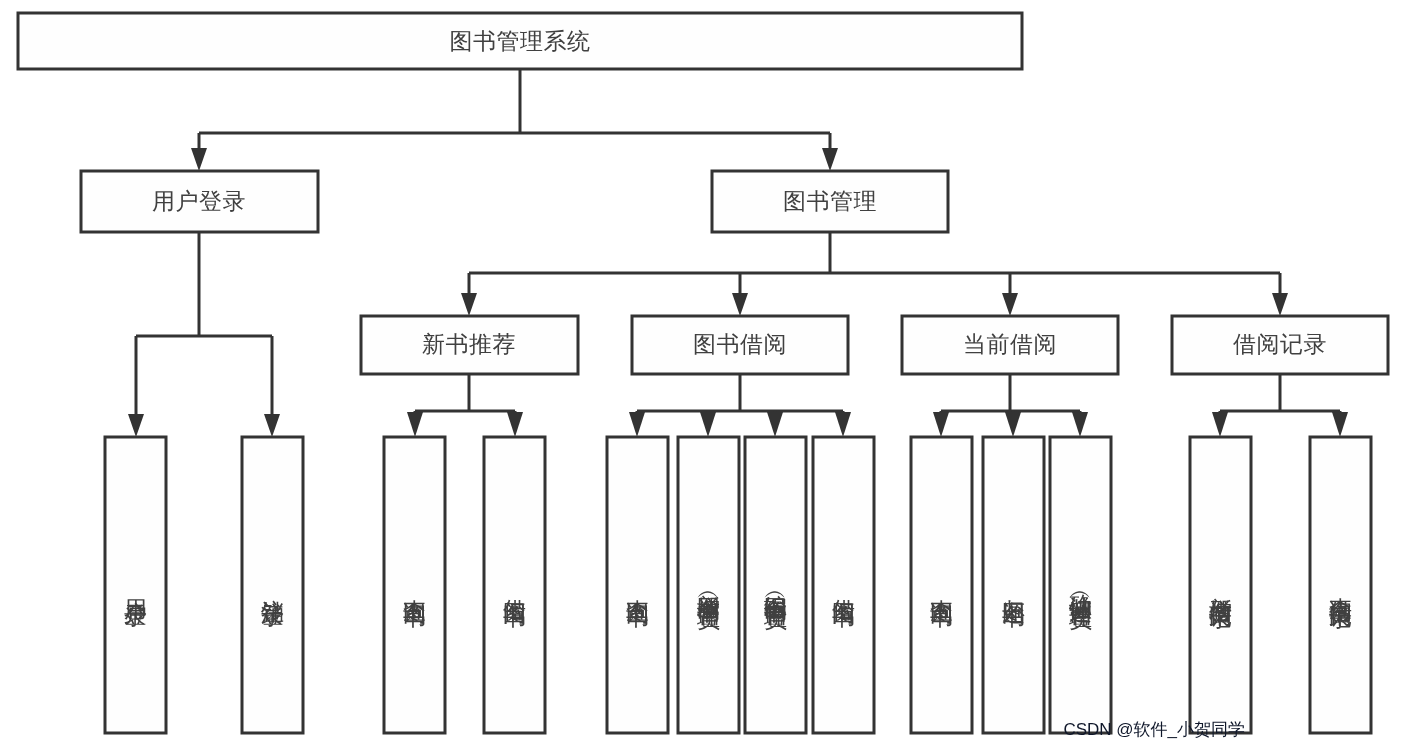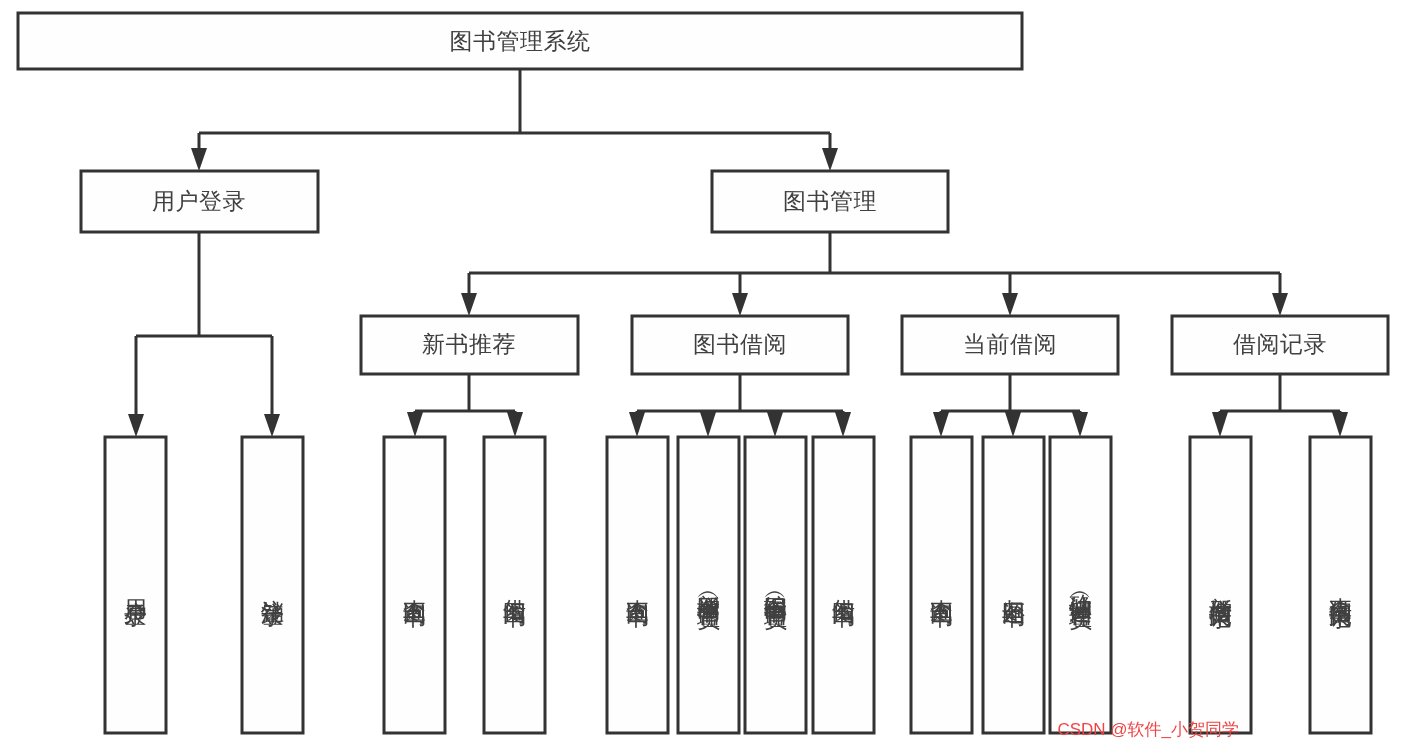--- a/index.html
+++ b/index.html
@@ -42,25 +42,25 @@
     stroke: #333333;
     stroke-width: 3;
     fill: none;
   }
   .arrow-head {
     fill: #333333;
     stroke: none;
   }
   .watermark-text {
     position: absolute;
-    right: 14px;
+    right: 8px;
     bottom: 6px;
     font-family: "Liberation Sans", "DejaVu Sans", sans-serif;
     font-size: 17px;
-    color: #ef4444;
+    color: #0f172a;
     white-space: nowrap;
     user-select: none;
   }
   .vbox-wrap {
     position: absolute;
     display: flex;
     align-items: center;
     justify-content: center;
     pointer-events: none;
   }

